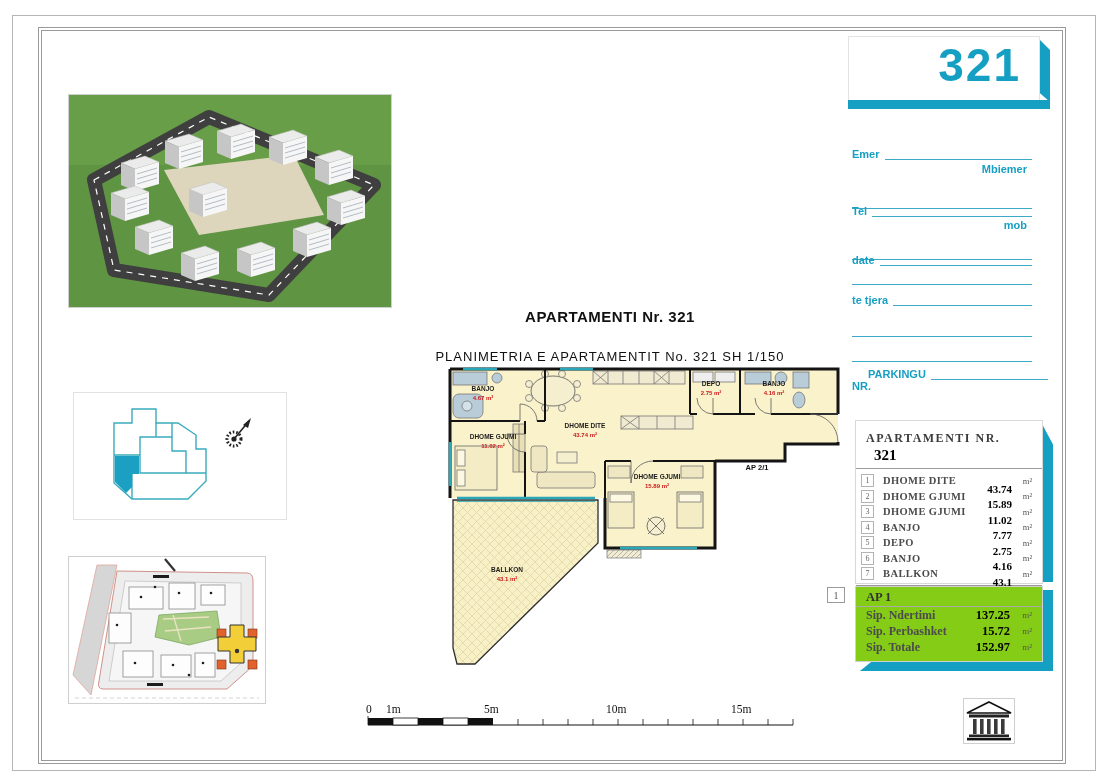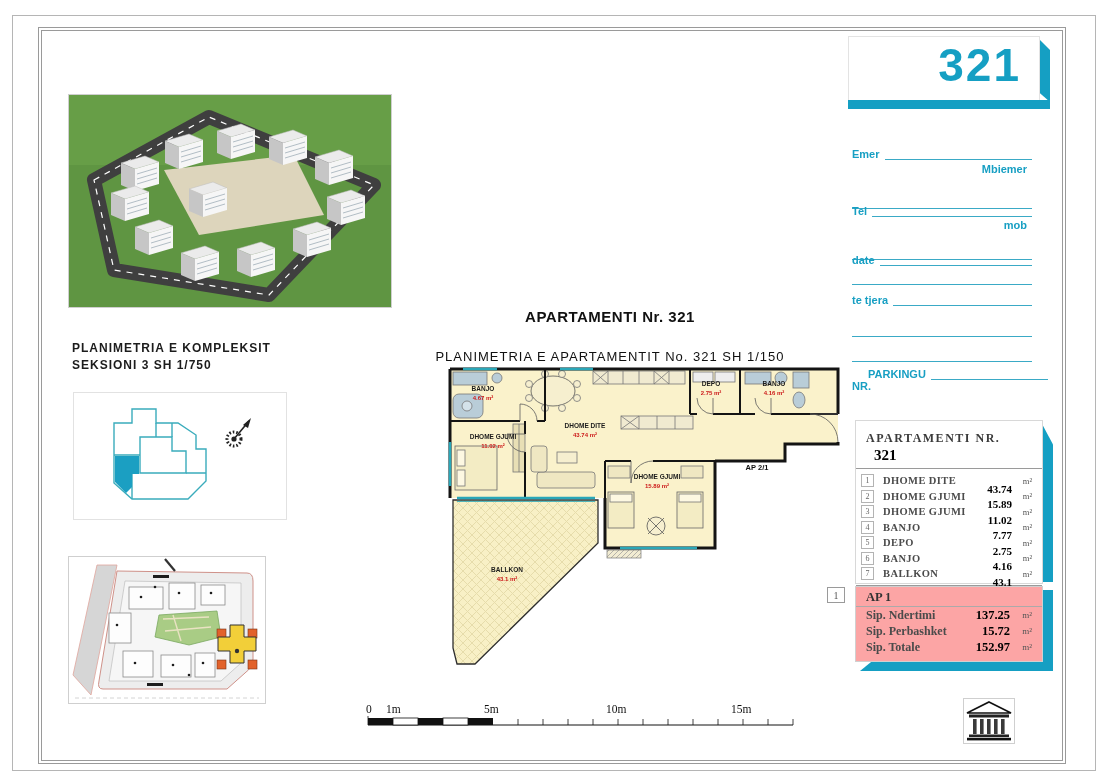--- a/index.html
+++ b/index.html
@@ -46,21 +46,21 @@
   .tval{width:42px;text-align:right;font-size:11px;font-weight:bold;color:#000;margin-top:16px;}
   .tunit{width:20px;text-align:right;font-size:8.5px;color:#555;}
   .ttotal{display:flex;align-items:center;border-top:1px solid #9a9a9a;margin-top:3px;padding:4px 10px 0 8px;}
   .ttlabel{flex:1;font-size:12.5px;font-weight:bold;letter-spacing:2px;color:#4b4b4b;}
   .ttval{font-size:16px;font-weight:bold;color:#000;margin-right:10px;}
   .ttunit{font-size:11px;color:#444;}
 
   
   .idxbox{position:absolute;left:827px;top:587px;width:16px;height:14px;border:1px solid #9a9a9a;
           font-family:"Liberation Serif",serif;font-size:10px;color:#555;display:flex;align-items:center;justify-content:center;background:#fff;}
-  .apbox{position:absolute;left:855px;top:586px;width:186px;height:74px;background:#fca5a5;
+  .apbox{position:absolute;left:855px;top:586px;width:186px;height:74px;background:#84cc16;
          border:1px solid #d0d0d0;font-family:"Liberation Serif",serif;}
   .ap-ribbon-r{position:absolute;left:1041px;top:590px;width:12px;height:70px;background:#159fc3;}
   .ap-ribbon-b{position:absolute;left:860px;top:660px;width:193px;height:11px;background:#159fc3;
                clip-path:polygon(7% 0,100% 0,100% 100%,0 100%);}
   .aphead{padding:3px 8px 1px 10px;border-bottom:1px solid #aaa;font-size:12.5px;font-weight:bold;color:#333;}
   .aprow{display:flex;align-items:center;height:16px;padding:0 10px;}
   .apname{flex:1;font-size:12px;font-weight:bold;color:#4b4b4b;}
   .apval{width:48px;text-align:right;font-size:12.5px;font-weight:bold;color:#000;}
   .apunit{width:22px;text-align:right;font-size:9px;color:#555;}
 
@@ -97,24 +97,20 @@
       <use href="#bld3d" x="258" y="96"></use>
       <use href="#bld3d" x="224" y="128"></use>
       <use href="#bld3d" x="168" y="148"></use>
       <use href="#bld3d" x="112" y="152"></use>
       <use href="#bld3d" x="66" y="126"></use>
       <use href="#bld3d" x="42" y="92"></use>
       <use href="#bld3d" x="120" y="88"></use>
     </svg>
   </div>
 
-  <div class="small-title" style="left:72px;top:340px;">
-    <div>PLANIMETRIA E KOMPLEKSIT</div>
-    <div>SEKSIONI 3  SH 1/750</div>
-  </div>
 
   <div class="imgbox" style="left:73px;top:392px;width:212px;height:126px;border-color:#e2e2e2;">
     <svg width="212" height="126" viewBox="0 0 212 126">
       <g stroke="#3aacbc" stroke-width="1.4" fill="none" stroke-linejoin="miter">
         <path d="M40,30 L58,30 L58,16 L82,16 L82,30 L104,30 L122,42 L122,56 L132,56 L132,88 L114,106 L58,106 L40,90 Z"></path>
         <path d="M66,44 L98,44 L98,58 L112,58 L112,80 L66,80 Z"></path>
         <path d="M40,62 L66,62 M98,44 L98,30 M82,44 L82,30 M112,80 L132,80 M58,80 L58,106"></path>
       </g>
       <polygon points="41,63 65,63 65,81 58,81 58,94 52,100 41,89" fill="#1b9fc2"></polygon>
       <g>

